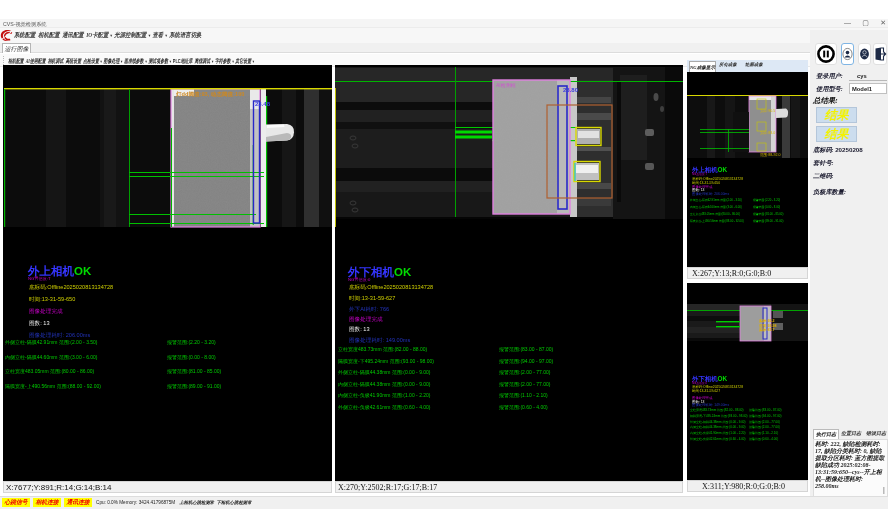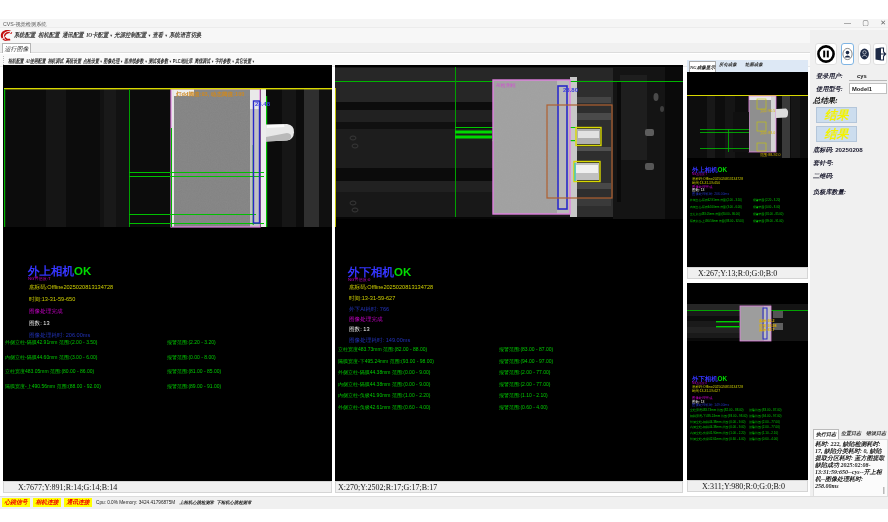--- a/index.html
+++ b/index.html
@@ -91,21 +91,21 @@
   <text x="1" y="277">外侧立柱-隔膜42.91mm 范围:(2.00 - 3.50)</text>
   <text x="163" y="277">报警范围:(2.20 - 3.20)</text>
   <text x="1" y="291.5">内侧立柱-隔膜44.60mm 范围:(3.00 - 6.00)</text>
   <text x="163" y="291.5">报警范围:(0.00 - 8.00)</text>
   <text x="1" y="306">立柱宽度483.05mm 范围:(80.00 - 86.00)</text>
   <text x="163" y="306">报警范围:(81.00 - 85.00)</text>
   <text x="1" y="320.5">隔膜宽度-上490.56mm 范围:(88.00 - 92.00)</text>
   <text x="163" y="320.5">报警范围:(89.00 - 91.00)</text>
  </g>
 </svg>
-<div class="ab" style="left:3px;top:481px;width:329px;height:12px;background:#f0f0f0;border:1px solid #d5d5d5;font-size:8px;color:#111;line-height:11px;padding-left:14px;font-family:Liberation Serif, serif">X:7677;Y:891;R:14;G:14;B:14</div>
+<div class="ab" style="left:3px;top:481px;width:329px;height:12px;background:#f0f0f0;border:1px solid #d5d5d5;font-size:8px;color:#111;line-height:11px;padding-left:2px;font-family:Liberation Sans, sans-serif">X:7677;Y:891;R:14;G:14;B:14</div>
 
 <div class="ab" id="panelM" style="left:335px;top:65px;width:348px;height:416px;background:#000"></div>
 <svg class="ab" style="left:335px;top:67px" width="348" height="414" viewBox="0 0 348 414">
 
  <rect x="0" y="0" width="348" height="152" fill="#161616"></rect>
  <rect x="0" y="1" width="348" height="13" fill="#272727"></rect>
  <rect x="0" y="15" width="348" height="20" fill="#262626"></rect>
  <rect x="0" y="35" width="348" height="8" fill="#0c0c0c"></rect>
  <rect x="0" y="43" width="348" height="12" fill="#212121"></rect>
  <rect x="0" y="55" width="348" height="7" fill="#101010"></rect>
@@ -228,21 +228,21 @@
   <text x="3" y="128.5">外侧立柱-隔膜42.91mm 范围:(2.00 - 3.50)</text>
   <text x="66" y="128.5">报警范围:(2.20 - 3.20)</text>
   <text x="3" y="135.5">内侧立柱-隔膜44.60mm 范围:(3.00 - 6.00)</text>
   <text x="66" y="135.5">报警范围:(0.00 - 8.00)</text>
   <text x="3" y="142.5">立柱宽度483.05mm 范围:(80.00 - 86.00)</text>
   <text x="66" y="142.5">报警范围:(81.00 - 85.00)</text>
   <text x="3" y="149.5">隔膜宽度-上490.56mm 范围:(88.00 - 92.00)</text>
   <text x="66" y="149.5">报警范围:(89.00 - 91.00)</text>
  </g>
 </svg>
-<div class="ab" style="left:687px;top:267px;width:121px;height:12px;background:#f0f0f0;border:1px solid #d5d5d5;font-size:8px;color:#111;line-height:11px;padding-left:10px;font-family:'Liberation Serif',serif">X:267;Y:13;R:0;G:0;B:0</div>
+<div class="ab" style="left:687px;top:267px;width:121px;height:12px;background:#f0f0f0;border:1px solid #d5d5d5;font-size:8px;color:#111;line-height:11px;padding-left:4px;font-family:'Liberation Serif',serif">X:267;Y:13;R:0;G:0;B:0</div>
 
 <div class="ab" id="panelRB" style="left:687px;top:283px;width:121px;height:197px;background:#000"></div>
 <svg class="ab" style="left:687px;top:283px" width="121" height="197" viewBox="0 0 121 197">
  <rect x="0" y="21" width="121" height="37" fill="#1a1a1a"></rect>
  <rect x="0" y="21" width="121" height="6" fill="#262626"></rect>
  <rect x="0" y="33" width="121" height="5" fill="#0d0d0d"></rect>
  <rect x="0" y="44" width="121" height="6" fill="#232323"></rect>
  <rect x="0" y="55" width="121" height="3" fill="#0a0a0a"></rect>
  <rect x="84" y="21" width="37" height="37" fill="#141414"></rect>
  <rect x="0" y="27" width="121" height="0.9" fill="#00b400"></rect>

